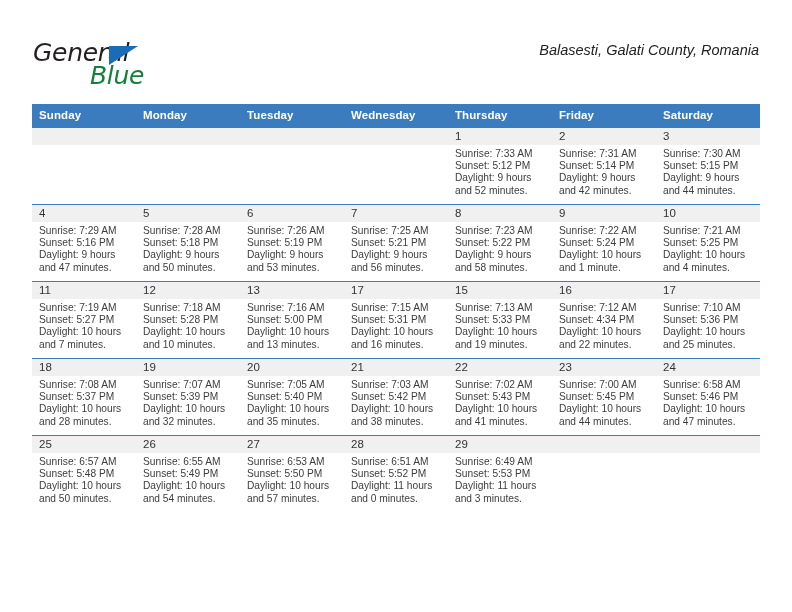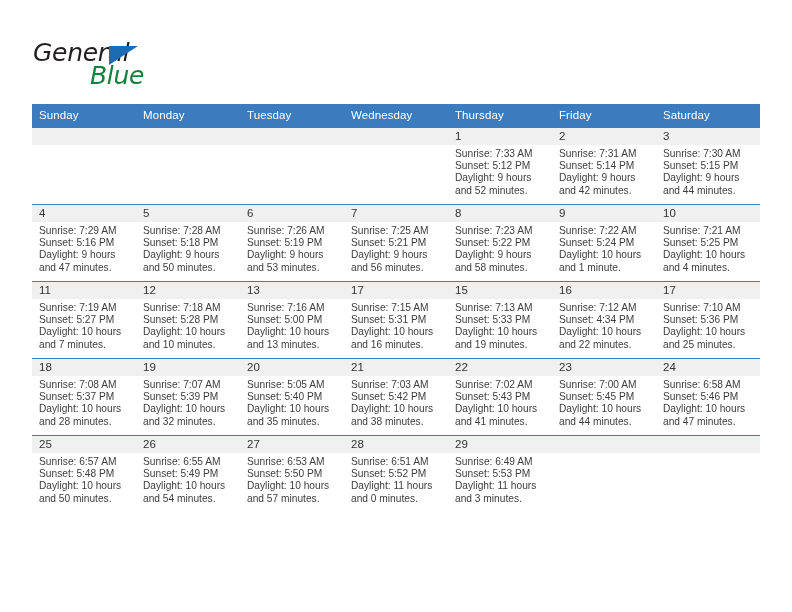--- a/index.html
+++ b/index.html
@@ -101,21 +101,21 @@
     border-collapse: collapse;
     table-layout: fixed;
     width: 728px;
   }
   table.cal col { width: 104px; }
 
   thead th {
     background: #3a7cbe;
     color: #ffffff;
     font-size: 11.5px;
-    font-weight: 400;
+    font-weight: 700;
     text-align: left;
     padding: 5px 0 5px 7px;
     height: 12px;
     line-height: 13px;
     border: none;
     letter-spacing: 0.1px;
   }
 
   tbody td {
     vertical-align: top;
@@ -157,20 +157,21 @@
 
   <div class="top">
 
     <div class="brand">
       <span class="brand-general">General</span>
       <span class="brand-triangle"></span>
       <span class="brand-blue">Blue</span>
     </div>
 
     <div class="title-block">
+      <div class="location">Balasesti, Galati County, Romania</div>
     </div>
 
   </div>
 
   <div class="calendar">
     <table class="cal">
       <colgroup>
         <col>
           <col>
           <col>
@@ -448,21 +449,21 @@
                   <div>Sunset: 5:39 PM</div>
                   <div>Daylight: 10 hours</div>
                   <div>and 32 minutes.</div>
                 </div>
               </div>
             </td>
             <td>
               <div class="cell-inner">
                 <div class="daynum-band">20</div>
                 <div class="details">
-                  <div>Sunrise: 5:05 AM</div>
+                  <div>Sunrise: 7:05 AM</div>
                   <div>Sunset: 5:40 PM</div>
                   <div>Daylight: 10 hours</div>
                   <div>and 35 minutes.</div>
                 </div>
               </div>
             </td>
             <td>
               <div class="cell-inner">
                 <div class="daynum-band">21</div>
                 <div class="details">

